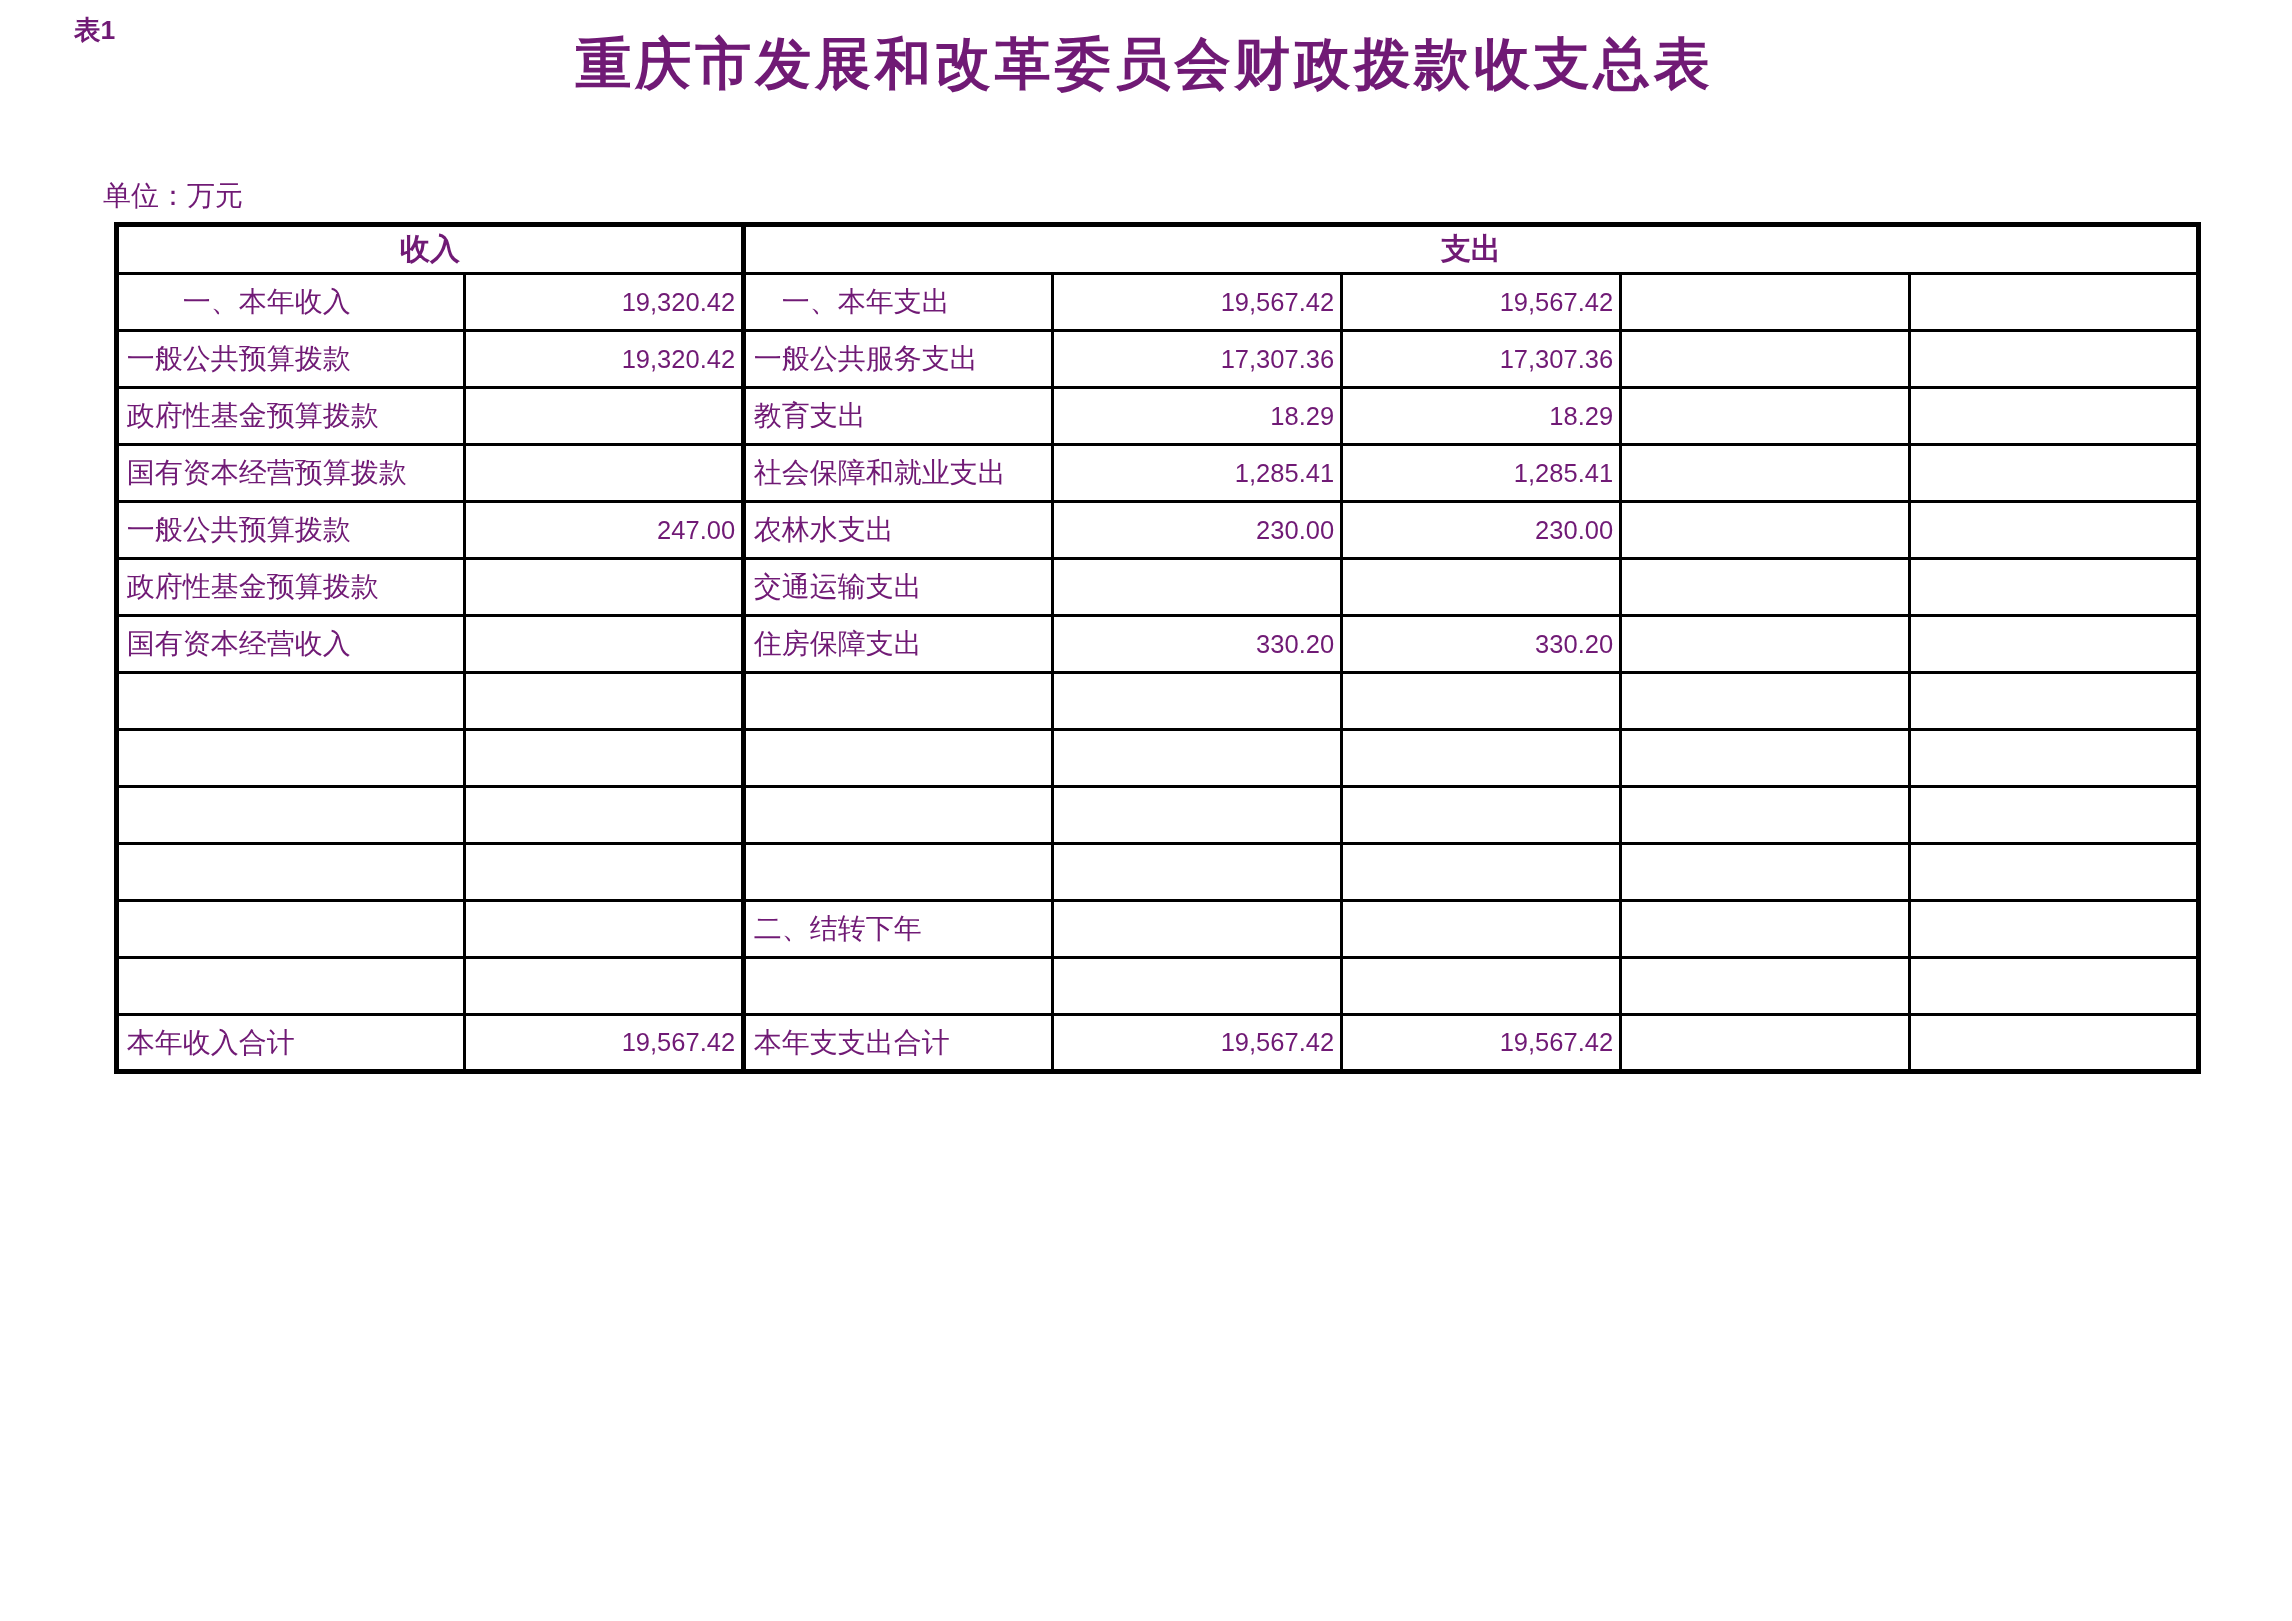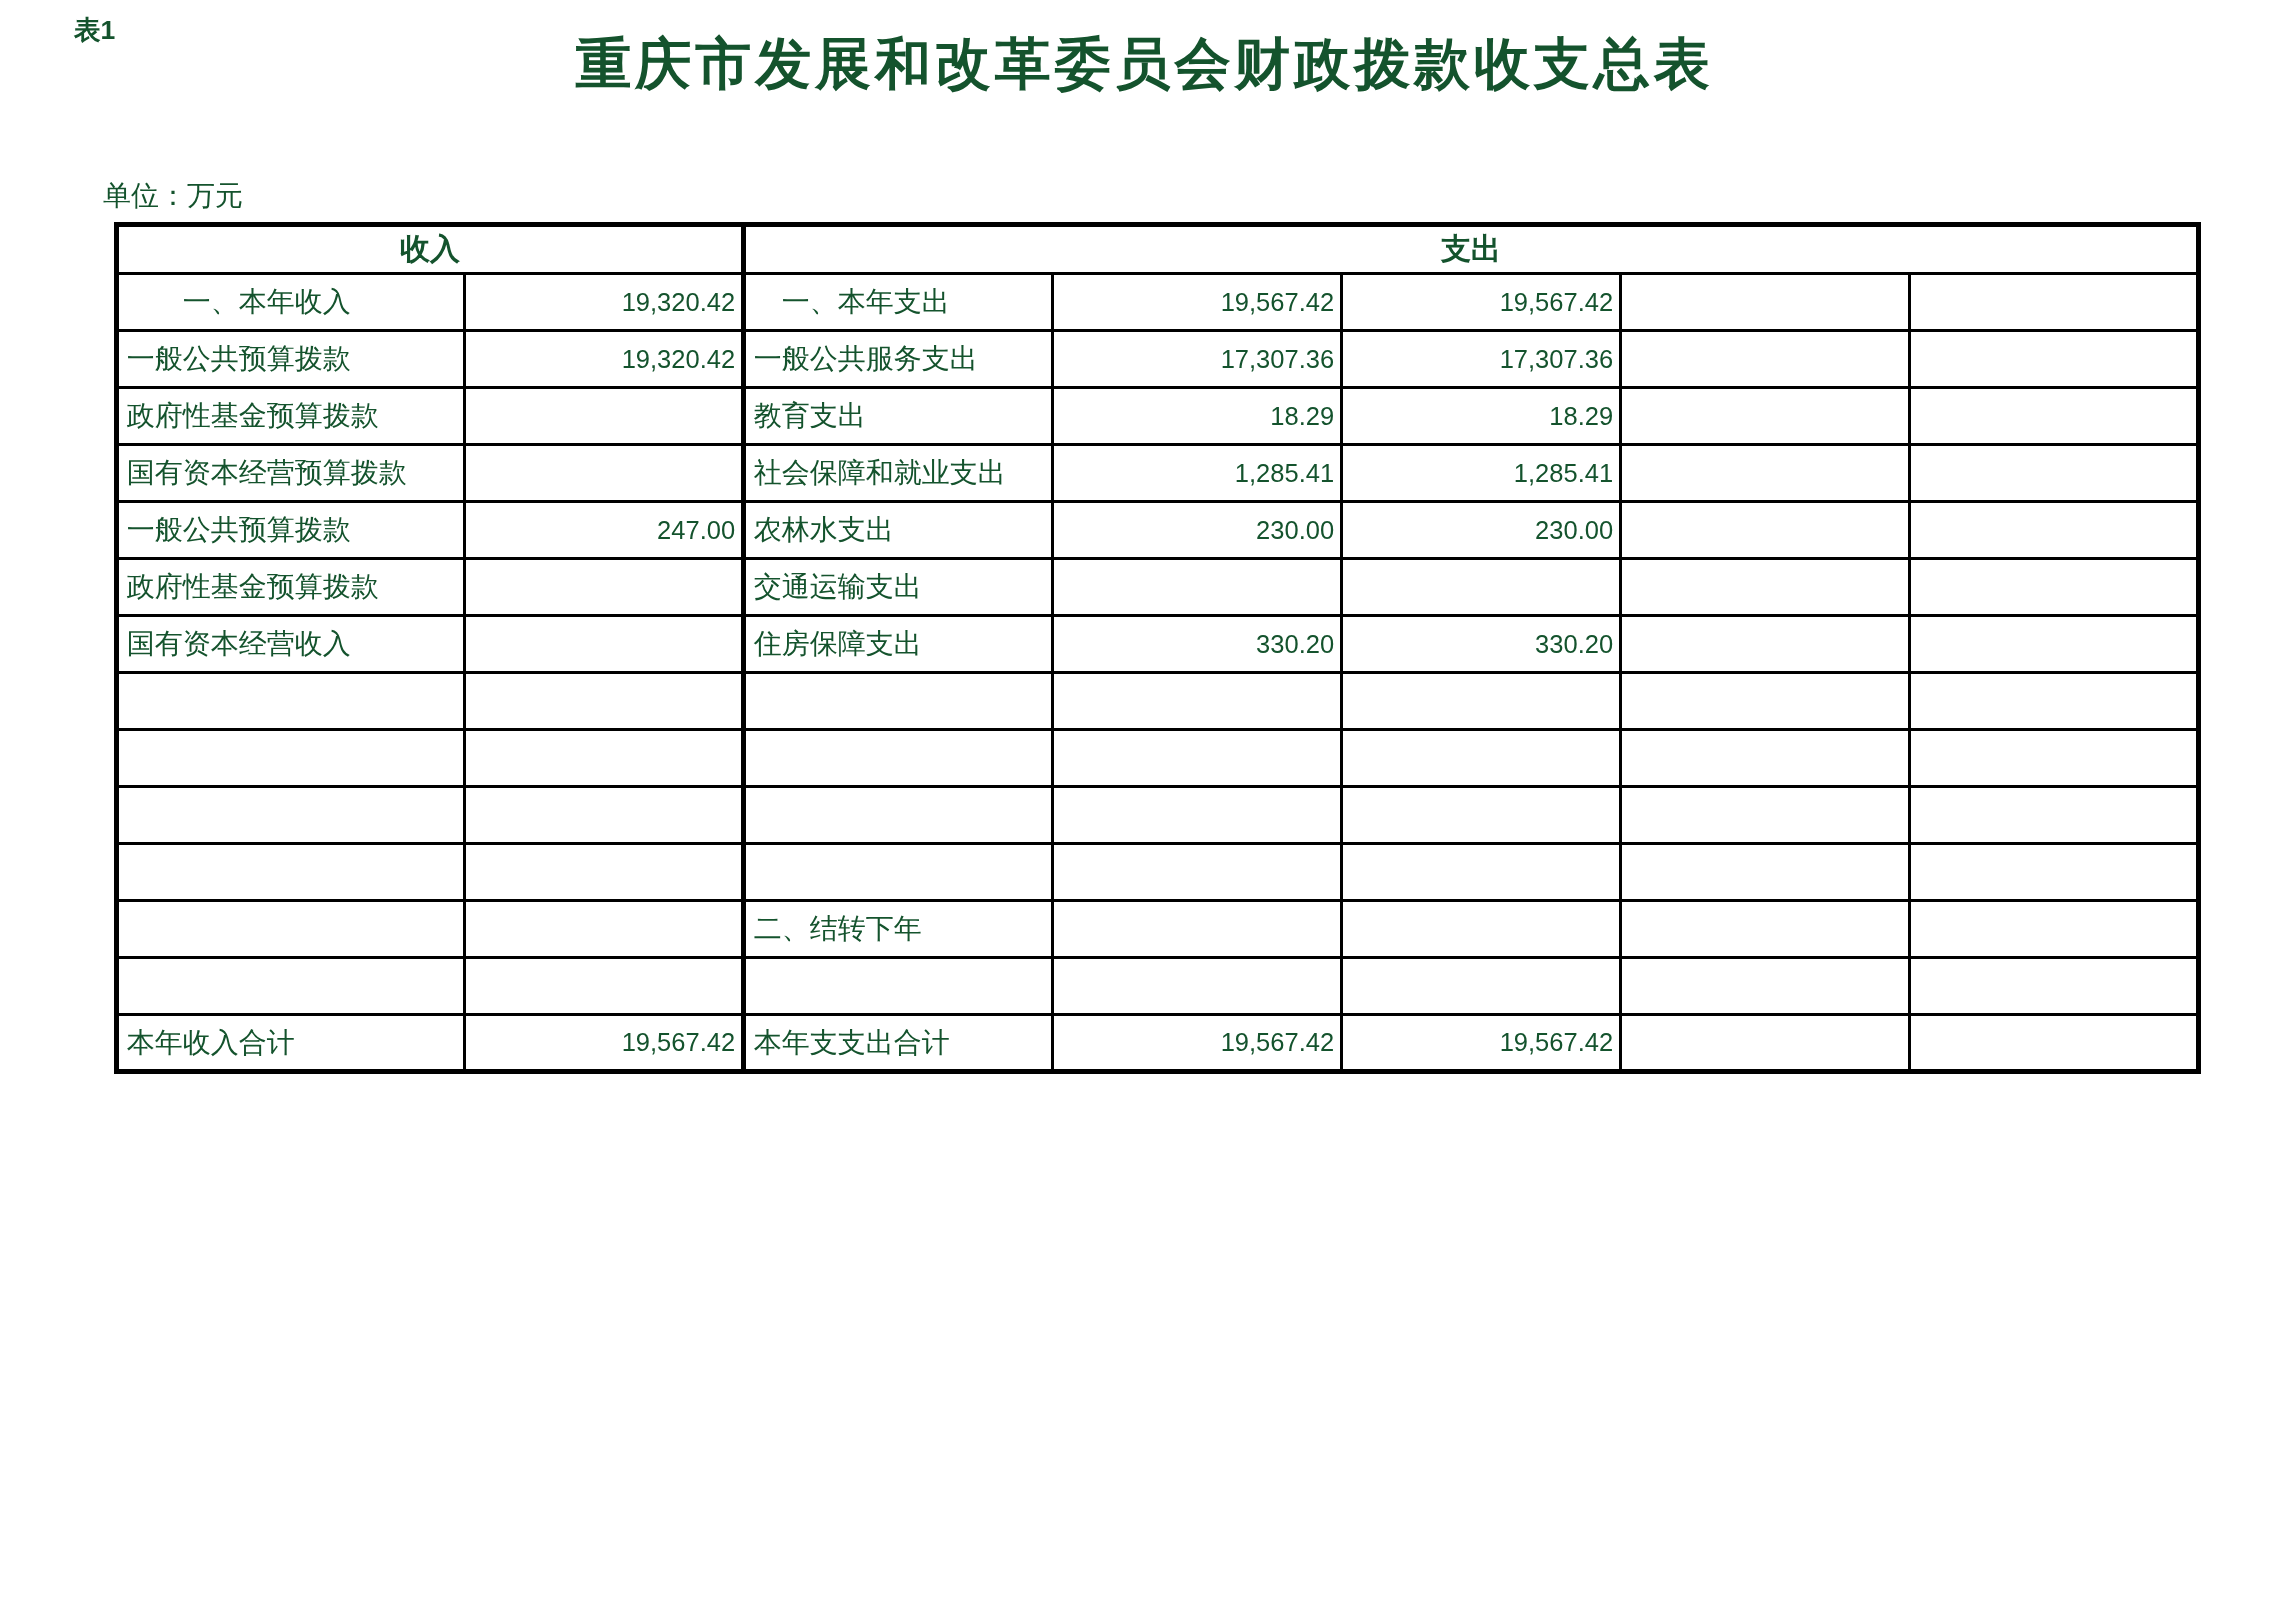--- a/index.html
+++ b/index.html
@@ -6,21 +6,21 @@
     margin: 0;
     padding: 0;
     background: #ffffff;
   }
   .page {
     position: relative;
     width: 2293px;
     height: 1621px;
     background: #ffffff;
     font-family: "Liberation Serif", serif;
-    color: #14532d;
+    color: #701a75;
     overflow: hidden;
   }
   .sheet-label {
     position: absolute;
     left: 74px;
     top: 11.8px;
     font-size: 26.5px;
     font-weight: bold;
     font-family: "Liberation Sans", sans-serif;
   }

